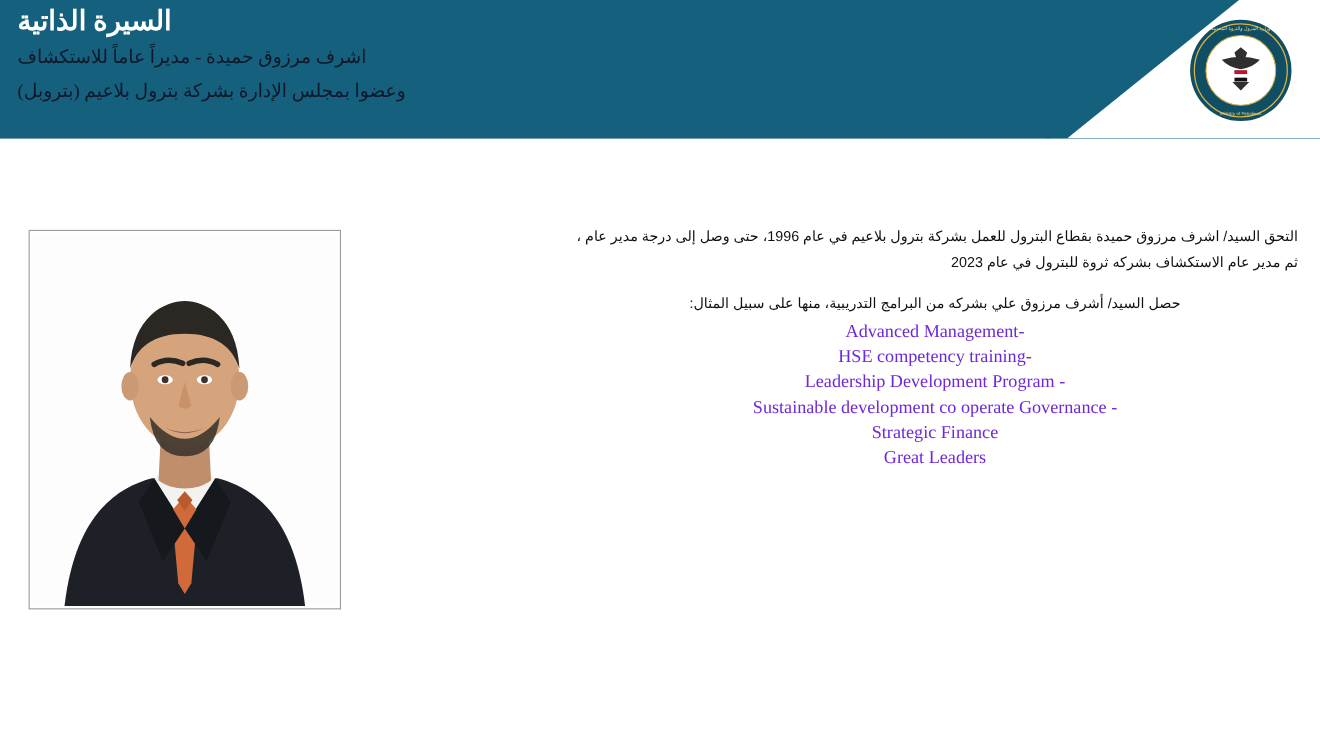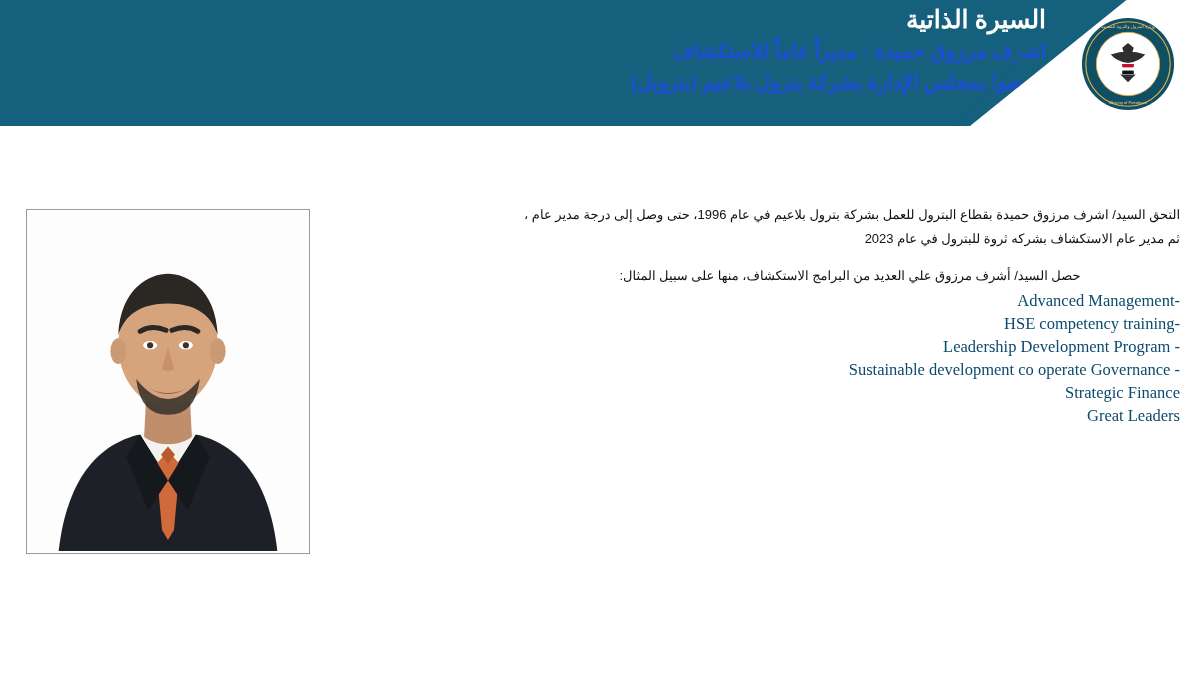--- a/index.html
+++ b/index.html
@@ -43,39 +43,39 @@
     position: absolute;
     top: 0;
     right: 122px;
     width: 126px;
     height: 126px;
     pointer-events: none;
   }
   .header-text {
     position: absolute;
     top: 0;
-    left: 6px;
+    left: 16px;
     width: 1040px;
     height: 146px;
-    text-align: right;
+    text-align: left;
     direction: rtl;
     padding-top: 4px;
     box-sizing: border-box;
   }
   .header-line1 {
     color: #ffffff;
     font-size: 25px;
     font-weight: 700;
     line-height: 32px;
     letter-spacing: 0px;
   }
   .header-line2, .header-line3 {
-    color: #1d4ed8;
-    font-size: 20px;
-    font-weight: 700;
+    color: #0f172a;
+    font-size: 17px;
+    font-weight: 400;
     line-height: 31px;
   }
 
   
   .logo {
     position: absolute;
     top: 16px;
     right: 24px;
     width: 96px;
     height: 96px;
@@ -125,25 +125,25 @@
     line-height: 24px;
     margin: 0 0 14px 0;
   }
   .para.spaced-top { margin-top: 40px; }
 
   .eng-list {
     list-style: none;
     margin: 2px 0 0 0;
     padding: 0;
     direction: ltr;
-    text-align: right;
+    text-align: center;
     font-family: "Liberation Serif", serif;
     font-size: 16.5px;
     line-height: 23px;
-    color: #0c4a6e;
+    color: #6d28d9;
   }
   .eng-list li { margin: 0; padding: 0; }
 
   .para-ar-lead {
     font-family: "Liberation Sans", sans-serif;
     font-size: 13px;
     line-height: 22px;
     text-align: center;
     margin: 0 0 2px 0;
   }
@@ -231,21 +231,21 @@
       <path d="M122 178 q18 10 36 0 q-18 8 -36 0 z" fill="#8d5a4e"></path>
 
       <ellipse cx="90" cy="140" rx="8" ry="13" fill="#c99a73"></ellipse>
       <ellipse cx="190" cy="140" rx="8" ry="13" fill="#c99a73"></ellipse>
     </svg>
   </div>
 </div>
 
 <div class="content">
   <p class="para spaced-top">التحق السيد/ اشرف مرزوق حميدة بقطاع البترول للعمل بشركة بترول بلاعيم في عام 1996، حتى وصل إلى درجة مدير عام ، ثم مدير عام الاستكشاف بشركه ثروة للبترول في عام 2023</p>
-  <p class="para-ar-lead spaced-top2">حصل السيد/ أشرف مرزوق علي العديد من البرامج الاستكشاف، منها على سبيل المثال:</p>
+  <p class="para-ar-lead spaced-top2">حصل السيد/ أشرف مرزوق علي بشركه من البرامج التدريبية، منها على سبيل المثال:</p>
   <ul class="eng-list">
     <li>Advanced Management-</li>
     <li>HSE competency training-</li>
     <li>Leadership Development Program   -</li>
     <li>Sustainable development co operate Governance    -</li>
     <li>Strategic Finance</li>
     <li>Great Leaders</li>
   </ul>
 </div>
 

